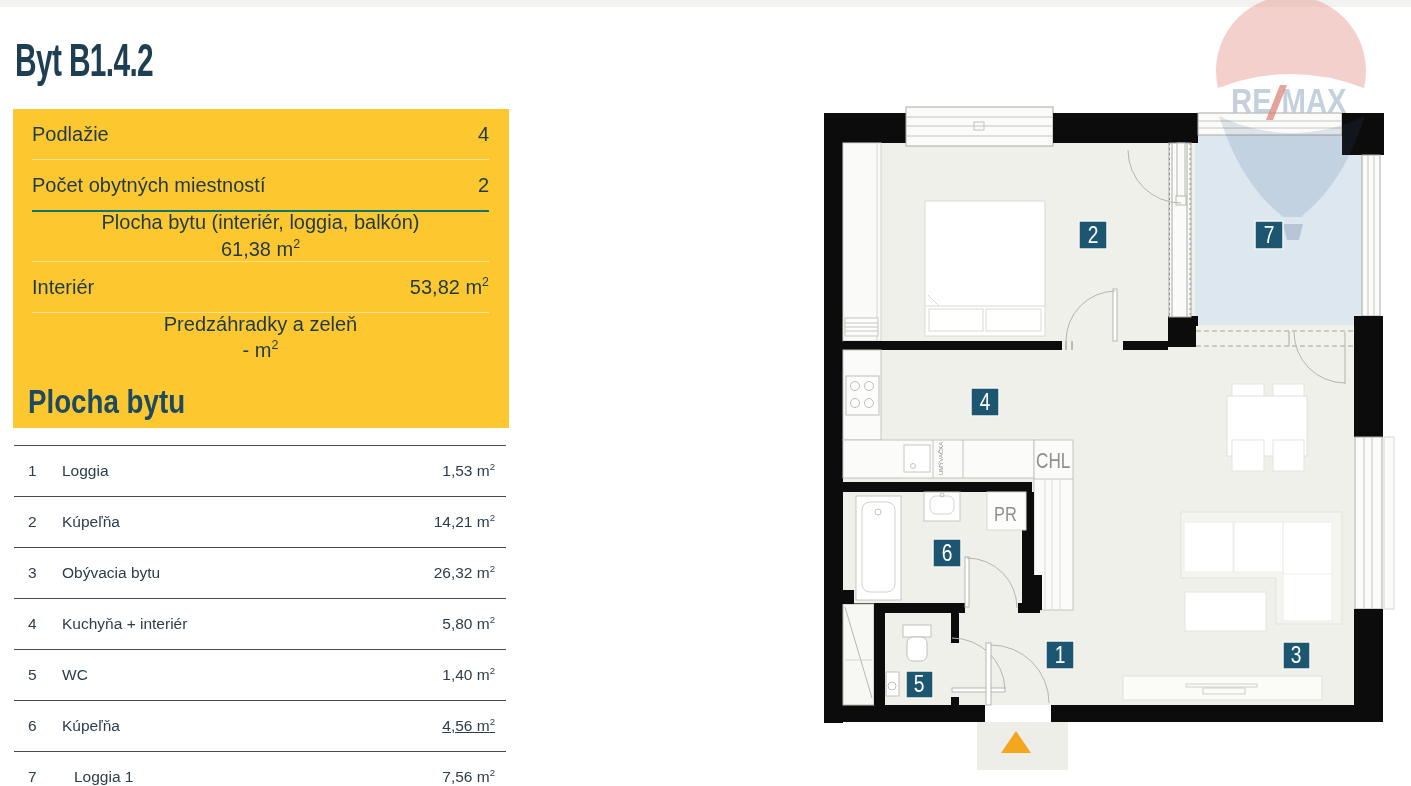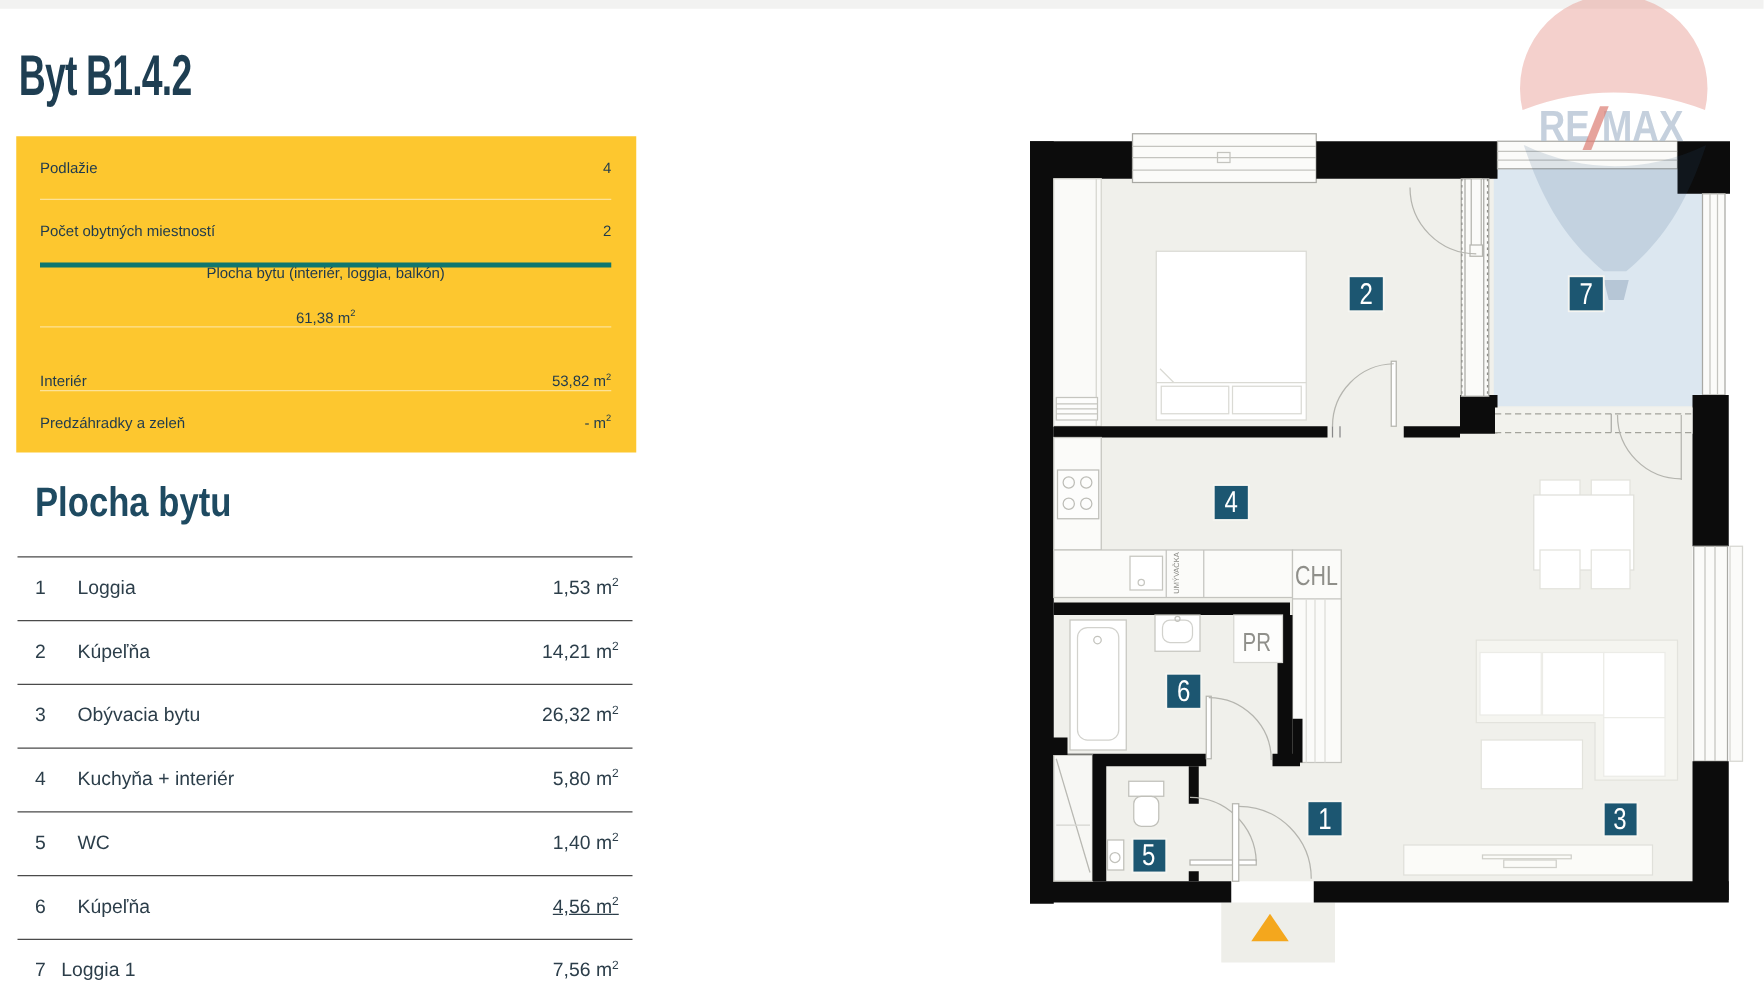--- a/index.html
+++ b/index.html
@@ -8,43 +8,43 @@
   .abs{position:absolute;}
   sup{font-size:62%;vertical-align:super;line-height:0;}
 </style>
 </head>
 <body>
 
 <div class="abs" style="left:0;top:0;width:1411px;height:7px;background:#f2f2f1;"></div>
 
 <div class="abs" style="left:15px;top:33px;width:300px;height:46px;color:#1e3e52;font-size:46px;font-weight:bold;transform:scaleX(0.65);transform-origin:0 0;letter-spacing:-1px;">Byt B1.4.2</div>
 
-<div class="abs" style="left:13px;top:109px;width:496px;height:253px;background:#fdc72f;color:#1f3a4d;font-size:12px;">
+<div class="abs" style="left:13px;top:109px;width:496px;height:319px;background:#fdc72f;color:#1f3a4d;font-size:20px;">
 
   <div class="abs" style="left:19px;right:20px;top:0;height:50px;border-bottom:1px solid #fde296;display:flex;align-items:center;justify-content:space-between;">
       <span>Podlažie</span>
       <span>4</span>
     </div>
 
-  <div class="abs" style="left:19px;right:20px;top:51px;height:50px;border-bottom:4px solid #0f766e;display:flex;align-items:center;justify-content:space-between;">
+  <div class="abs" style="left:19px;right:20px;top:51px;height:50px;border-bottom:2px solid #0f766e;display:flex;align-items:center;justify-content:space-between;">
       <span>Počet obytných miestností</span>
       <span>2</span>
     </div>
 
   <div class="abs" style="left:19px;right:20px;top:102px;height:50px;border-bottom:1px solid #fde296;display:flex;align-items:center;justify-content:space-between;flex-direction:column;">
       <span>Plocha bytu (interiér, loggia, balkón)</span>
       <span>61,38 m<sup>2</sup></span>
     </div>
 
-  <div class="abs" style="left:19px;right:20px;top:153px;height:50px;border-bottom:1px solid #fde296;display:flex;align-items:flex-end;justify-content:space-between;">
+  <div class="abs" style="left:19px;right:20px;top:153px;height:50px;border-bottom:1px solid #fde296;display:flex;align-items:center;justify-content:space-between;">
       <span>Interiér</span>
       <span>53,82 m<sup>2</sup></span>
     </div>
 
-  <div class="abs" style="left:19px;right:20px;top:204px;height:49px;display:flex;align-items:center;justify-content:space-between;">
+  <div class="abs" style="left:19px;right:20px;top:204px;height:49px;display:flex;align-items:center;justify-content:space-between;flex-direction:column;">
       <span>Predzáhradky a zeleň</span>
       <span>- m<sup>2</sup></span>
     </div>
 </div>
 
 <div class="abs" style="left:28px;top:383px;width:300px;height:36px;color:#1e4a61;font-size:33px;font-weight:bold;transform:scaleX(0.84);transform-origin:0 0;">Plocha bytu</div>
 
 <div class="abs" style="left:14px;top:445px;width:492px;color:#2c3e4a;font-size:15.5px;line-height:1;">
 
   <div style="height:51px;border-top:1px solid #4a4a4a;display:flex;align-items:center;padding-left:14px;box-sizing:border-box;">
@@ -78,21 +78,21 @@
     </div>
 
   <div style="height:51px;border-top:1px solid #4a4a4a;display:flex;align-items:center;padding-left:14px;box-sizing:border-box;">
       <span style="width:20px;">6</span>
       <span style="margin-left:14px;">Kúpeľňa</span>
       <span style="margin-left:auto;padding-right:11px;text-decoration:underline;">4,56 m<sup>2</sup></span>
     </div>
 
   <div style="height:51px;border-top:1px solid #4a4a4a;display:flex;align-items:center;padding-left:14px;box-sizing:border-box;">
       <span style="width:20px;">7</span>
-      <span style="margin-left:1px;">Loggia 1</span>
+      <span style="margin-left:26px;">Loggia 1</span>
       <span style="margin-left:auto;padding-right:11px;">7,56 m<sup>2</sup></span>
     </div>
 </div>
 
 <svg class="abs" style="left:800px;top:0;" width="611" height="786" viewBox="800 0 611 786">
 
 <rect x="843" y="143" width="511" height="562" fill="#f0f0eb"></rect>
 
 <rect x="1195" y="135" width="167" height="190" fill="#dce7f0"></rect>
 

